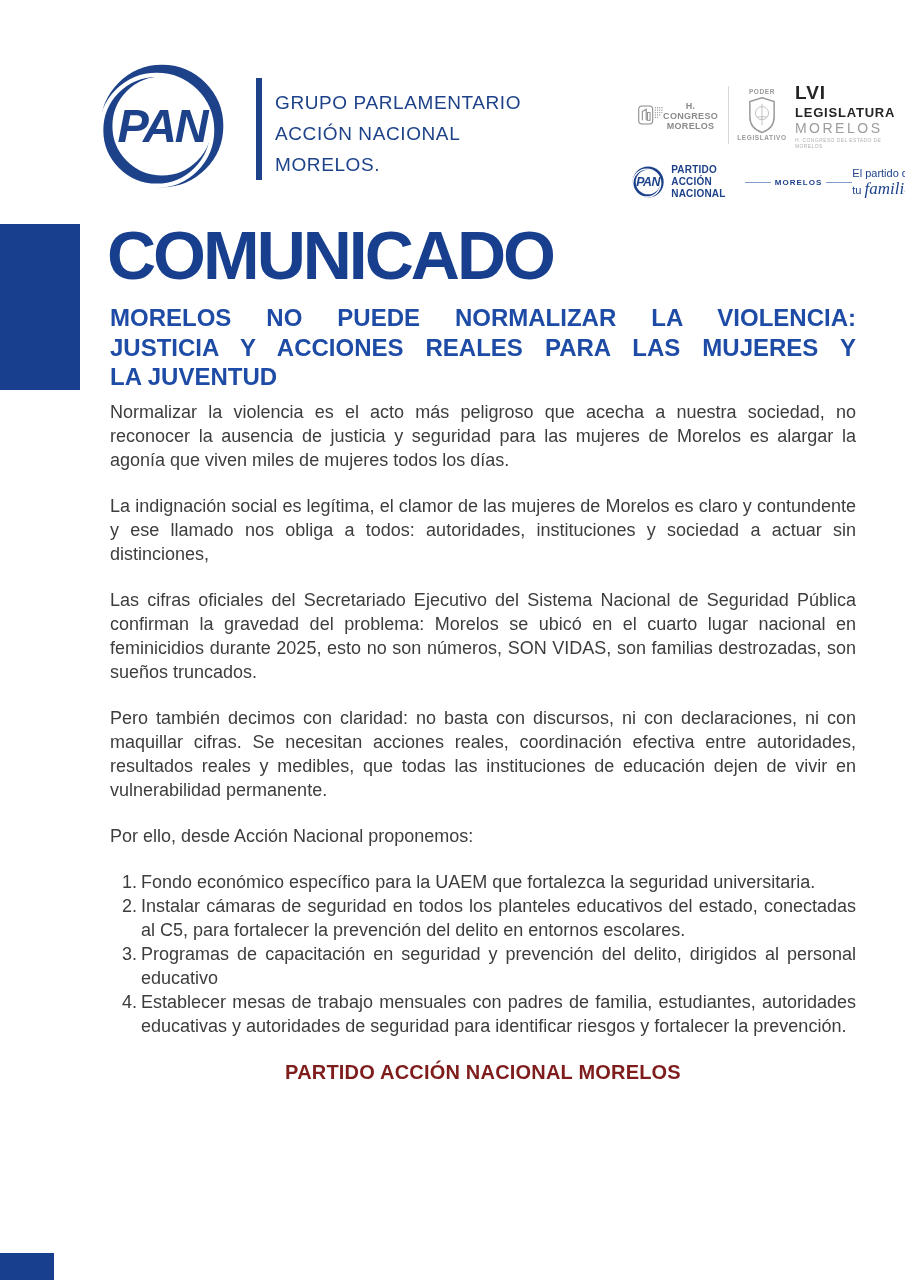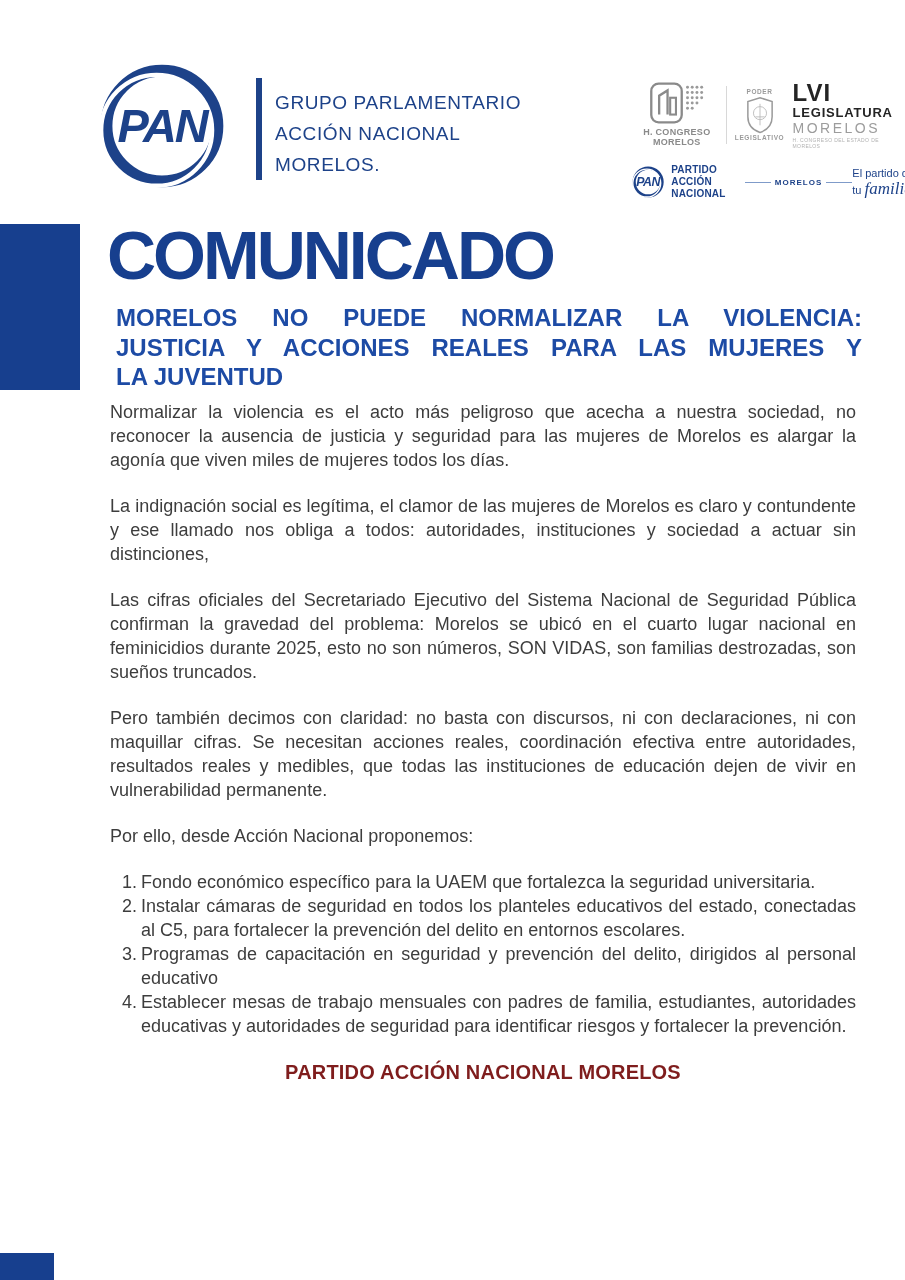--- a/index.html
+++ b/index.html
@@ -7,47 +7,47 @@
         font-family:"Liberation Sans",sans-serif;}
 
   
   .pan-logo-main{position:absolute;left:98px;top:62px;}
   .header-divider{position:absolute;left:256px;top:78px;width:6px;height:102px;background:#1d4289;}
   .group-title{position:absolute;left:275px;top:87px;font-size:19px;line-height:31px;
                color:#1d4289;letter-spacing:.6px;}
 
   
   .gov-row{position:absolute;left:638px;top:80px;display:flex;align-items:center;gap:10px;}
-  .congreso{display:flex;flex-direction:column;align-items:center;width:80px;}
+  .congreso{display:flex;flex-direction:row;align-items:center;width:80px;}
   .congreso-label{font-size:9px;font-weight:bold;color:#8a8a8a;text-align:center;
                   line-height:10px;letter-spacing:.3px;margin-top:3px;}
   .vsep{width:1px;height:58px;background:#d8d8d8;}
   .poder{display:flex;flex-direction:column;align-items:center;width:46px;}
   .poder-label{font-size:6.5px;font-weight:bold;color:#9a9a9a;letter-spacing:.6px;line-height:8px;}
   .lvi-block{display:flex;flex-direction:column;}
-  .lvi-main{font-size:24px;font-weight:bold;color:#242424;line-height:25px;letter-spacing:1px;}
+  .lvi-main{font-size:19px;font-weight:bold;color:#242424;line-height:25px;letter-spacing:1px;}
   .lvi-sub{font-size:13px;font-weight:bold;color:#242424;letter-spacing:.8px;line-height:15px;}
   .lvi-morelos{font-size:14px;color:#9c9c9c;letter-spacing:2.5px;line-height:16px;}
   .lvi-tiny{font-size:5px;color:#b2b2b2;letter-spacing:.4px;margin-top:1px;}
 
   
   .party-row{position:absolute;left:632px;top:157px;display:flex;align-items:center;gap:7px;}
   .party-text{display:flex;align-items:center;}
   .party-l1{font-size:10px;font-weight:bold;color:#1d4289;letter-spacing:.2px;line-height:12px;}
   .party-l2-row{display:flex;align-items:center;gap:4px;margin:1px 0;}
   .mini-rule{width:26px;height:1px;background:#7f9bc9;}
   .party-l2{font-size:8px;font-weight:bold;color:#1d4289;letter-spacing:1px;}
   .party-tagline{font-size:11px;color:#1d4289;line-height:15px;}
   .party-script{font-family:"Liberation Serif",serif;font-style:italic;font-weight:normal;font-size:17px;}
 
   
   .blue-block{position:absolute;left:0;top:224px;width:80px;height:166px;background:#173f8e;}
   .doc-title{position:absolute;left:107px;top:216px;font-size:68px;font-weight:bold;
              color:#173f8e;letter-spacing:-3px;}
-  .headline{position:absolute;left:116px;top:303px;width:746px;color:#1d4ba5;
+  .headline{position:absolute;left:110px;top:303px;width:746px;color:#1d4ba5;
             font-weight:bold;font-size:24px;line-height:29.5px;}
   .headline .jline{text-align:justify;text-align-last:justify;}
   .headline .lline{text-align:left;}
 
   
   .body-copy{position:absolute;left:110px;top:400px;width:746px;color:#3d3d3d;
              font-size:18px;line-height:24px;text-align:justify;}
   .body-copy p{margin:0 0 22px 0;}
   .body-copy ol{margin:0 0 22px 12px;padding:0;list-style:none;counter-reset:item;}
   .body-copy li{counter-increment:item;position:relative;padding-left:19px;}

